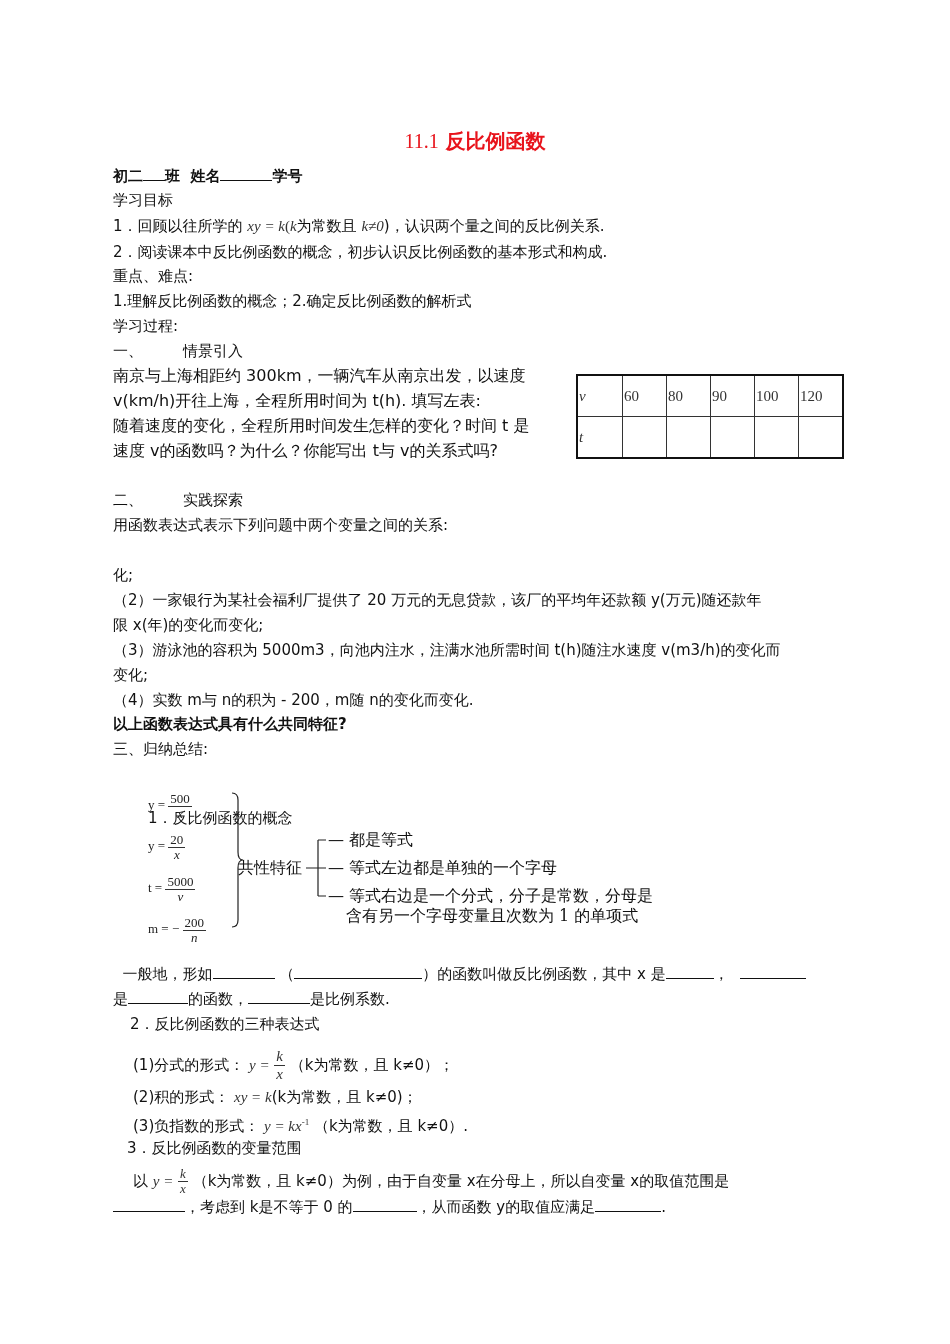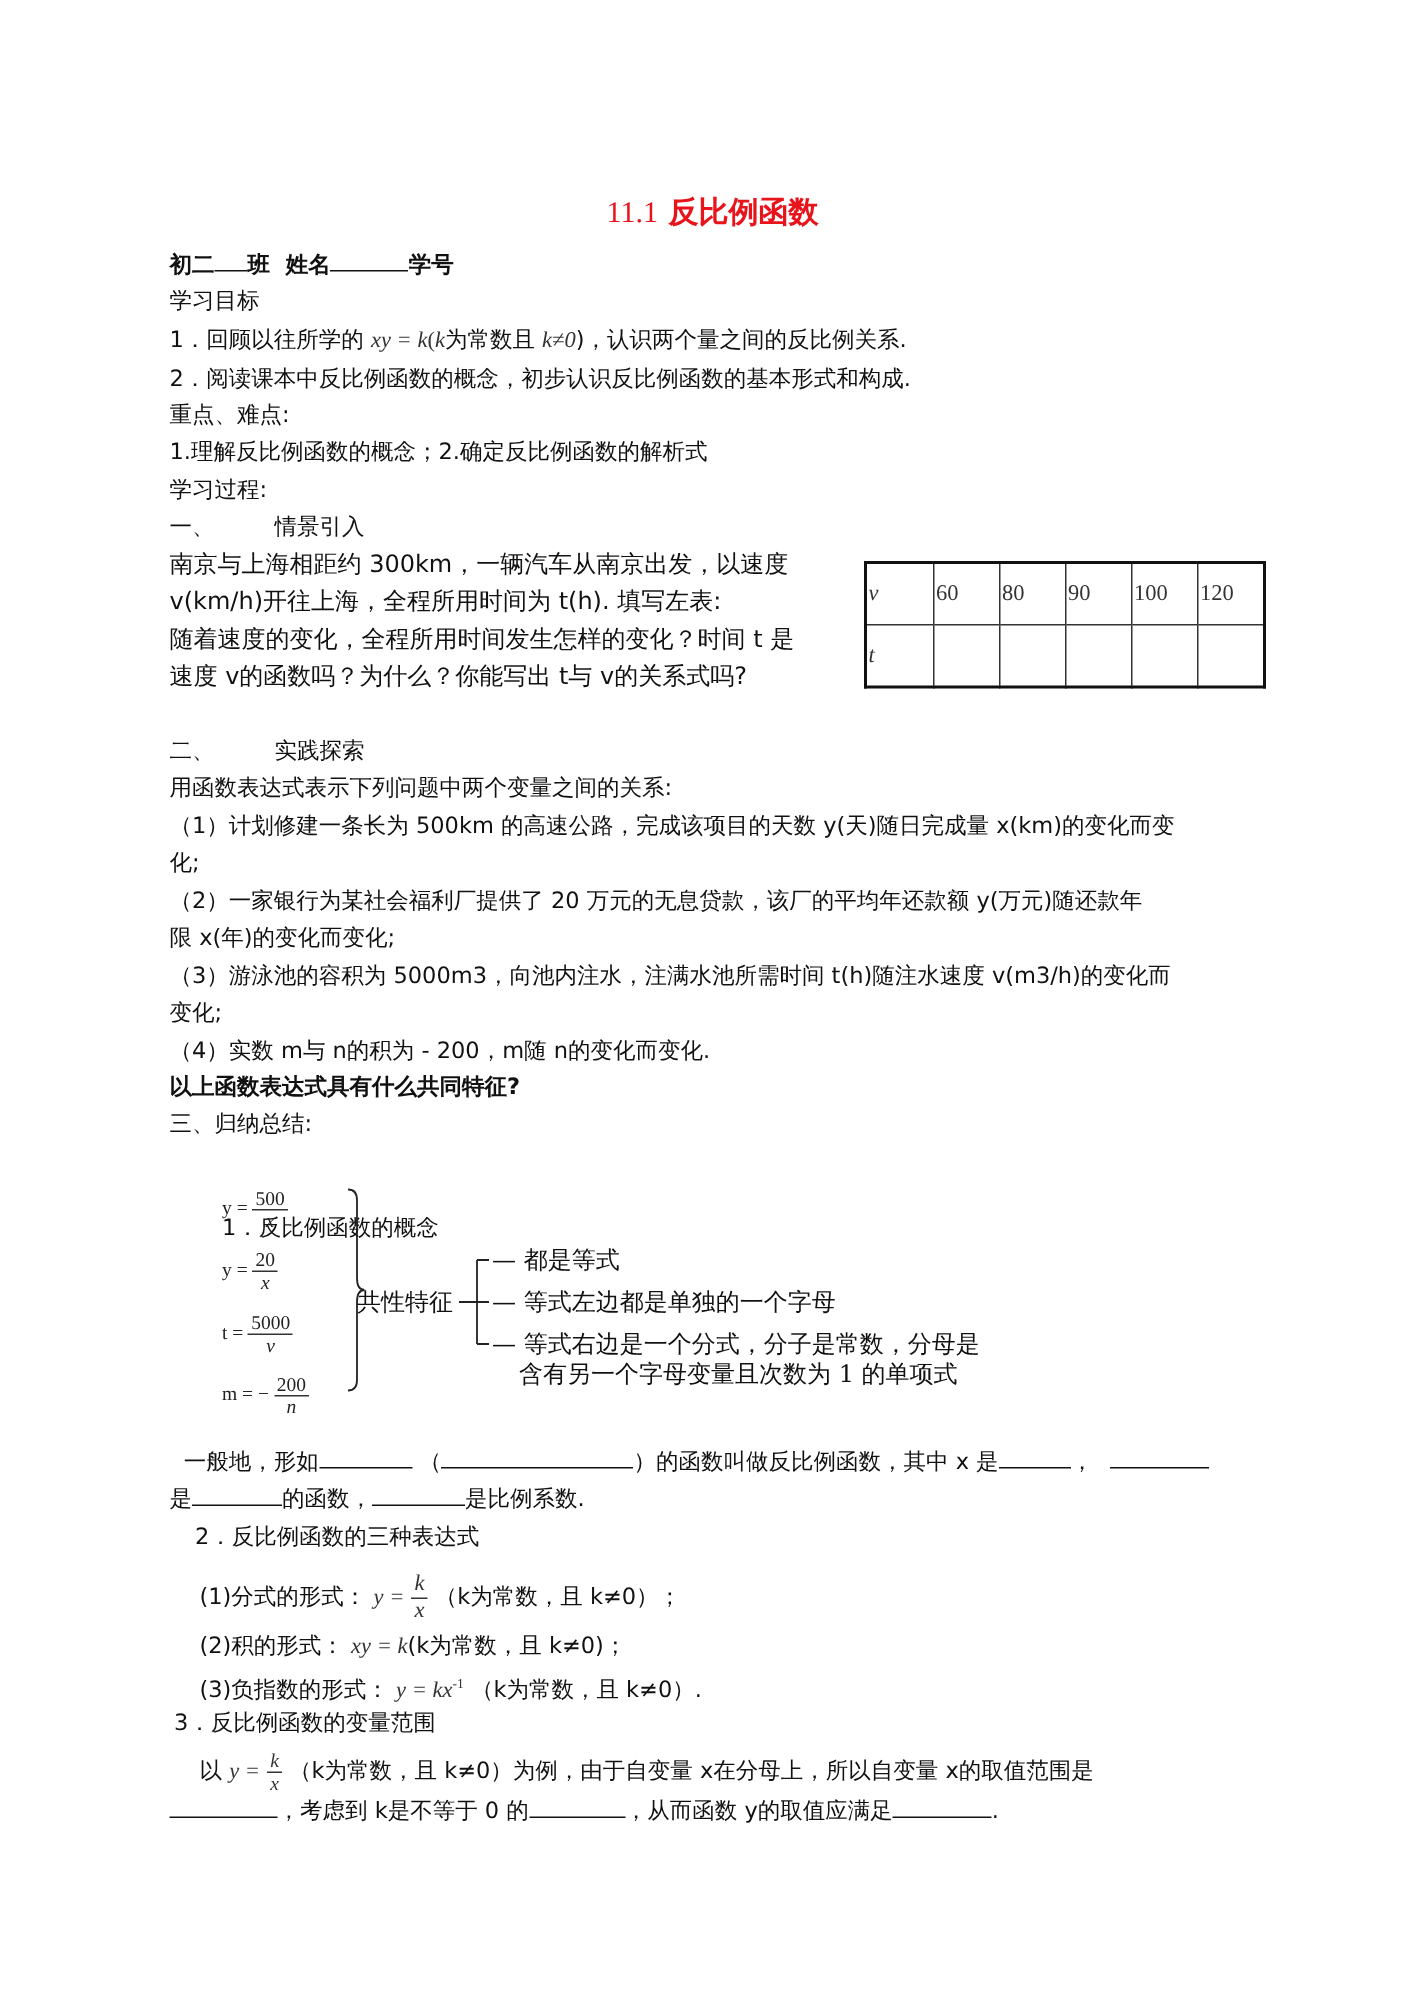--- a/index.html
+++ b/index.html
@@ -85,21 +85,20 @@
       <td></td>
       <td></td>
     </tr>
   </tbody>
     </table>
 
   <div class="line" style="top:490px;">
     <span>二、</span><span style="display:inline-block;width:40px;"></span><span>实践探索</span>
   </div>
   <div class="line" style="top:515px;">用函数表达式表示下列问题中两个变量之间的关系:</div>
-  <div class="line" style="top:540px;">（1）计划修建一条长为 500km 的高速公路，完成该项目的天数 y(天)随日完成量 x(km)的变化而变</div>
   <div class="line" style="top:565px;">化;</div>
   <div class="line" style="top:590px;">（2）一家银行为某社会福利厂提供了 20 万元的无息贷款，该厂的平均年还款额 y(万元)随还款年</div>
   <div class="line" style="top:615px;">限 x(年)的变化而变化;</div>
   <div class="line" style="top:640px;">（3）游泳池的容积为 5000m3，向池内注水，注满水池所需时间 t(h)随注水速度 v(m3/h)的变化而</div>
   <div class="line" style="top:665px;">变化;</div>
   <div class="line" style="top:690px;">（4）实数 m与 n的积为 - 200，m随 n的变化而变化.</div>
   <div class="line bold" style="top:714px;">以上函数表达式具有什么共同特征?</div>
 
   <div class="line" style="top:739px;">三、归纳总结:</div>
   <div class="line" style="top:764px;left:148px;margin-top:44px;">1．反比例函数的概念</div>
@@ -158,21 +157,21 @@
   <div class="line" style="top:1087px;left:133px;">
     <span>(2)积的形式：</span>
     <span class="it">xy = k</span><span>(k为常数，且 k≠0)；</span>
   </div>
   <div class="line" style="top:1112px;left:133px;">
     <span>(3)负指数的形式：</span>
     <span class="it">y = kx</span><span class="sup num">-1</span>
     <span>（k为常数，且 k≠0）.</span>
   </div>
 
-  <div class="line" style="top:1138px;left:116px;text-align:center;">3．反比例函数的变量范围</div>
+  <div class="line" style="top:1138px;left:127px;text-align:center;">3．反比例函数的变量范围</div>
 
   <div class="line" style="top:1167px;left:133px;">
     <span>以</span>
     <span class="it">y =</span>
     <span class="frac it" style="font-size:13px;"><span class="n">k</span><span class="d">x</span></span>
     <span>（k为常数，且 k≠0）为例，由于自变量 x在分母上，所以自变量 x的取值范围是</span>
   </div>
   <div class="line" style="top:1197px;">
     <span class="blank" style="width:72px;"></span><span>，考虑到 k是不等于 0 的</span><span class="blank" style="width:64px;"></span><span>，从而函数 y的取值应满足</span><span class="blank" style="width:66px;"></span><span>.</span>
   </div>

